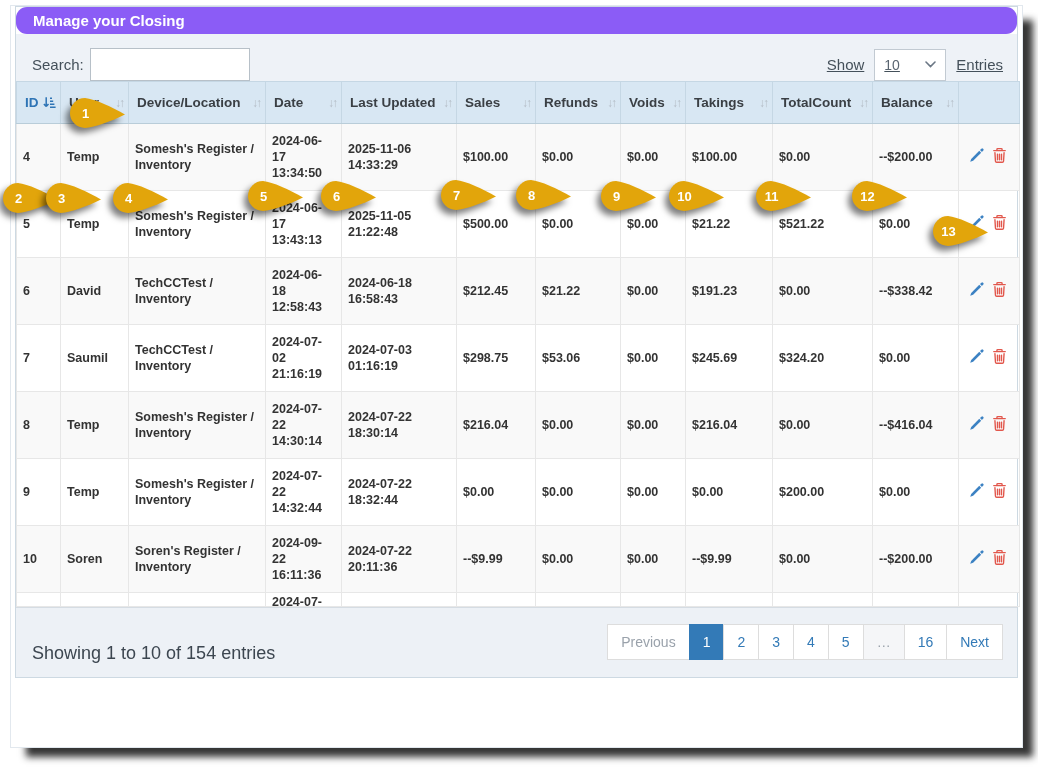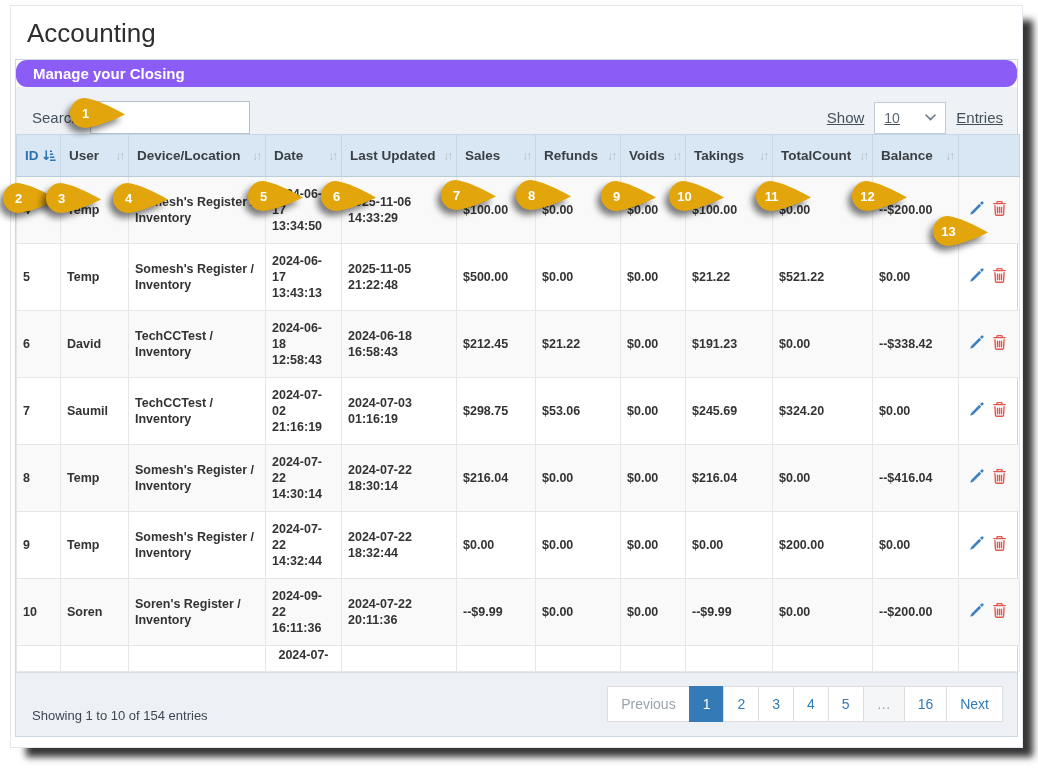--- a/index.html
+++ b/index.html
@@ -50,47 +50,46 @@
     position:absolute; right:5px; top:50%; transform:translateY(-50%);
     color:#b4bdc6; font-size:12px; letter-spacing:-2px; font-weight:bold;
   }
   .sort-amount { vertical-align:-2px; margin-left:4px; }
   tbody td {
     border:1px solid #e7e7e7; padding:6px; font-size:12.5px; font-weight:bold;
     color:#333; vertical-align:middle; line-height:16px; height:54px;
     word-wrap:break-word; overflow-wrap:break-word;
   }
   tbody tr.odd { background:#f9f9f9; }
-  tbody tr.partial td { height:auto; padding:2px 6px 12px;text-align:center; }
+  tbody tr.partial td { height:auto; padding:2px 6px 0; }
   .clip { height:11px; overflow:hidden; line-height:15px; }
   .icon-btn { background:none; border:none; padding:0; margin:0 3px; cursor:pointer; vertical-align:middle; }
   .panel-footer {
     background:#edf1f6; border-top:1px solid #d5dce3;
     padding:11px 14px 13px 16px; display:flex; align-items:center; justify-content:space-between;
   }
-  .info { font-size:13px; color:#3c4650;margin-top:24px; }
+  .info { font-size:18px; color:#3c4650;margin-top:24px; }
   .pagination { display:flex; }
   .page-btn {
     min-width:16px; text-align:center; padding:9px 13px; border:1px solid #ddd;
     margin-left:-1px; background:#fff; color:#337ab7; font-size:14px;
     font-family:"Liberation Sans", sans-serif; cursor:pointer;
   }
   .page-btn.disabled { color:#9aa2ab; }
   .page-btn.ellipsis { color:#9aa2ab; background:#f5f6f8; }
   .page-btn.active { background:#337ab7; border-color:#337ab7; color:#fff; }
   .callout {
     position:absolute; width:58px; height:34px; z-index:10; pointer-events:none;
     filter:drop-shadow(-4px 5px 3px rgba(0,0,0,0.5));
   }
 </style>
 </head>
 <body>
 
 <div class="card">
-  <h1 class="page-title">Accounting</h1>
 
   <div class="panel">
     <div class="panel-heading">Manage your Closing</div>
 
     <div class="filter-row">
       <span class="search-label">Search:</span>
       <input class="search-input" type="text" style="">
       <div class="show-group">
         <span>Show</span>
         <div class="select-box">

